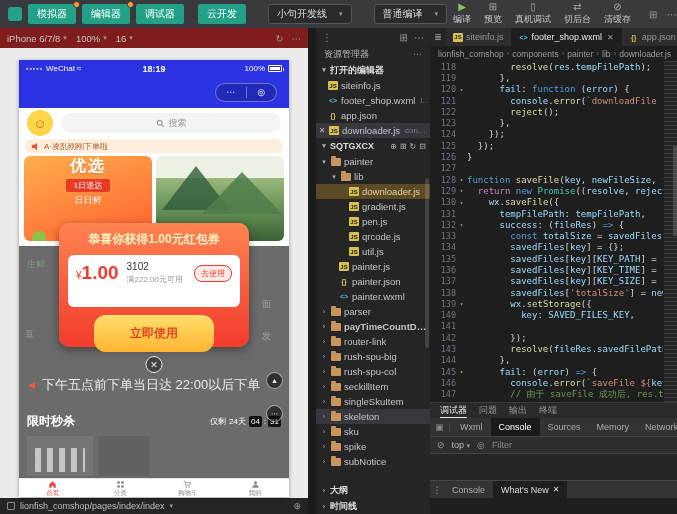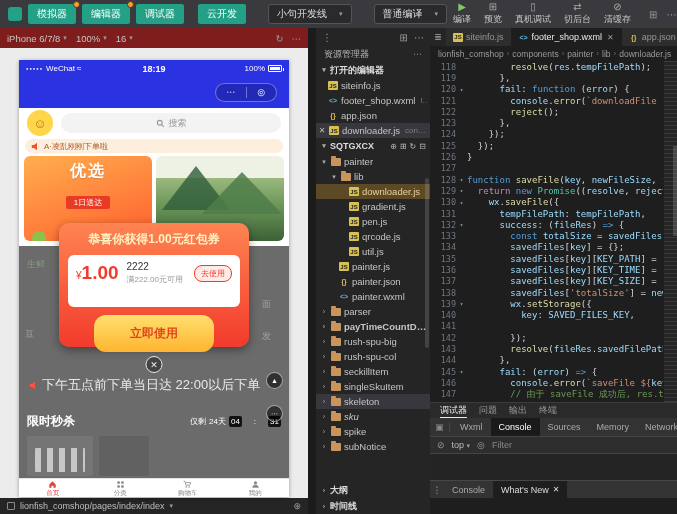--- a/index.html
+++ b/index.html
@@ -51,21 +51,21 @@
   .nav-capsule{position:absolute;right:12px;top:23px;width:62px;height:19px;border:1px solid rgba(255,255,255,.35);background:rgba(0,0,0,.18);border-radius:10px;display:flex;align-items:center;color:#fff}
   .cap-half{flex:1;text-align:center;font-size:9px;line-height:9px}
   .cap-div{width:1px;height:11px;background:rgba(255,255,255,.35)}
   .search-row{height:30px;display:flex;align-items:center;padding:0 8px;gap:8px;background:#fff}
   .avatar{width:26px;height:26px;border-radius:50%;background:#ffd54a;display:flex;align-items:center;justify-content:center;color:#b86e1f;font-size:13px;flex:0 0 auto}
   .search-pill{flex:1;height:20px;background:#f3f3f3;border-radius:10px;display:flex;align-items:center;justify-content:center;gap:4px;color:#9a9a9a;font-size:9px}
   .search-pill svg{width:9px;height:9px;stroke:#9a9a9a;fill:none;stroke-width:1.5}
   .marquee{margin:1px 6px;height:14px;background:#fdeedd;border-radius:7px;display:flex;align-items:center;gap:4px;padding:0 6px;color:#a65b2b;font-size:8px;white-space:nowrap;overflow:hidden}
   .horn{width:9px;height:9px;flex:0 0 auto}
   .promos{height:92px;display:flex;gap:4px;padding:2px 5px 5px}
-  .promo-left{flex:1;border-radius:6px;background:linear-gradient(160deg,#ffae4e,#ff5f2e);color:#fff;overflow:hidden;display:flex;flex-direction:column;align-items:center;justify-content:center;gap:14px;position:relative}
+  .promo-left{flex:1;border-radius:6px;background:linear-gradient(160deg,#ffae4e,#ff5f2e);color:#fff;overflow:hidden;display:flex;flex-direction:column;align-items:center;gap:2px;position:relative}
   .promo-title{font-size:16px;font-weight:bold;letter-spacing:2px;text-shadow:0 1px 1px rgba(0,0,0,.15)}
   .promo-ribbon{background:#e83a25;font-size:8px;padding:1px 8px;border-radius:2px}
   .promo-sub{font-size:9px;opacity:.95}
   .fruit{position:absolute;border-radius:50%}
   .fruit.f1{width:14px;height:14px;background:#8bc34a;left:8px;bottom:-4px}
   .fruit.f2{width:12px;height:12px;background:#e53935;right:10px;bottom:-3px}
   .promo-right{flex:1;border-radius:6px;overflow:hidden;position:relative;background:linear-gradient(180deg,#edf2e4 0%,#edf2e4 26%,#9bb87f 26%,#6f9a5c 55%,#3c6136 100%)}
   .mtn{position:absolute;width:0;height:0}
   .mtn.m1{left:6px;top:10px;border-left:34px solid transparent;border-right:34px solid transparent;border-bottom:44px solid #2f5d3a;opacity:.8}
   .mtn.m2{right:2px;top:16px;border-left:40px solid transparent;border-right:40px solid transparent;border-bottom:42px solid #4f7d4a;opacity:.85}
@@ -306,21 +306,21 @@
 
           <div class="modal">
             <div class="modal-title">恭喜你获得1.00元红包券</div>
             <div class="coupon">
               <div class="coupon-row">
                 <span class="price">
                   <span class="cur">¥</span>
                   <span class="amt">1.00</span>
                 </span>
                 <span class="cmid">
-                  <div class="cname">2222</div>
+                  <div class="cname">3102</div>
                   <div class="ccond">满222.00元可用</div>
                 </span>
                 <span class="cuse">去使用</span>
               </div>
             </div>
             <div class="cta">立即使用</div>
           </div>
           <div class="modal-close">✕</div>
 
           <div class="notice">
@@ -330,21 +330,21 @@
             <span>下午五点前下单当日达 22:00以后下单，隔日</span>
           </div>
           <div class="float-btn fb1">▲</div>
           <div class="float-btn fb2">⋯</div>
 
           <div class="seckill">
             <span class="sk-title">限时秒杀</span>
             <span class="sk-right">
               <span>仅剩</span>
               <span>24天</span>
-              <span id="countdown" style="display:flex;gap:12px;align-items:center">
+              <span id="countdown" style="display:flex;gap:2px;align-items:center">
                   <span class="cdbox">04</span>
                   <span>:</span>
                   <span class="cdbox">31</span>
                 </span>
             </span>
           </div>
 
           <div class="tabbar" id="tabbar">
               <div class="tab active">
                 <span style="line-height: 0;"><svg viewBox="0 0 14 14">
@@ -485,20 +485,25 @@
             <span class="nm">parser</span>
           </div>
           <div class="tree-row" style="padding-left: 4px; font-weight: bold;">
             <span class="chev">›</span>
             <span class="folder-icon"></span>
             <span class="nm">payTimeCountDown</span>
           </div>
           <div class="tree-row" style="padding-left: 4px;">
             <span class="chev">›</span>
             <span class="folder-icon"></span>
+            <span class="nm">router-link</span>
+          </div>
+          <div class="tree-row" style="padding-left: 4px;">
+            <span class="chev">›</span>
+            <span class="folder-icon"></span>
             <span class="nm">rush-spu-big</span>
           </div>
           <div class="tree-row" style="padding-left: 4px;">
             <span class="chev">›</span>
             <span class="folder-icon"></span>
             <span class="nm">rush-spu-col</span>
           </div>
           <div class="tree-row" style="padding-left: 4px;">
             <span class="chev">›</span>
             <span class="folder-icon"></span>
@@ -507,21 +512,21 @@
           <div class="tree-row" style="padding-left: 4px;">
             <span class="chev">›</span>
             <span class="folder-icon"></span>
             <span class="nm">singleSkuItem</span>
           </div>
           <div class="tree-row sel-gray" style="padding-left: 4px;">
             <span class="chev">›</span>
             <span class="folder-icon"></span>
             <span class="nm">skeleton</span>
           </div>
-          <div class="tree-row" style="padding-left: 4px; font-style: italic;">
+          <div class="tree-row" style="padding-left: 4px;">
             <span class="chev">›</span>
             <span class="folder-icon"></span>
             <span class="nm">sku</span>
           </div>
           <div class="tree-row" style="padding-left: 4px;">
             <span class="chev">›</span>
             <span class="folder-icon"></span>
             <span class="nm">spike</span>
           </div>
           <div class="tree-row" style="padding-left: 4px; align-items: center;">

